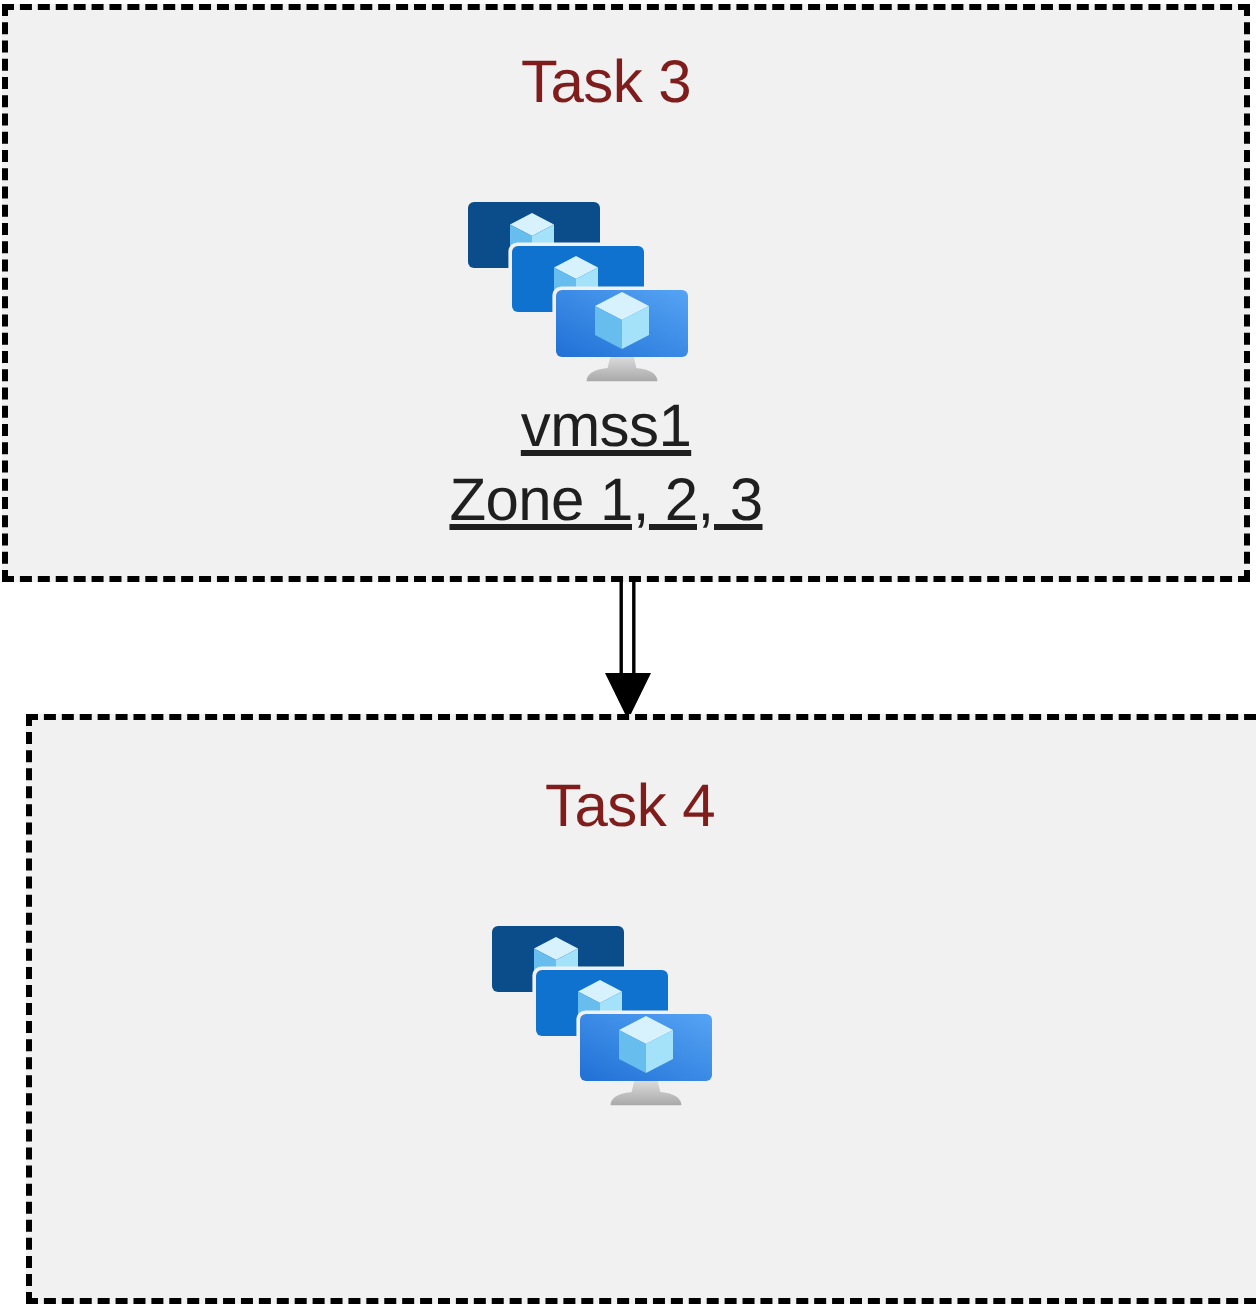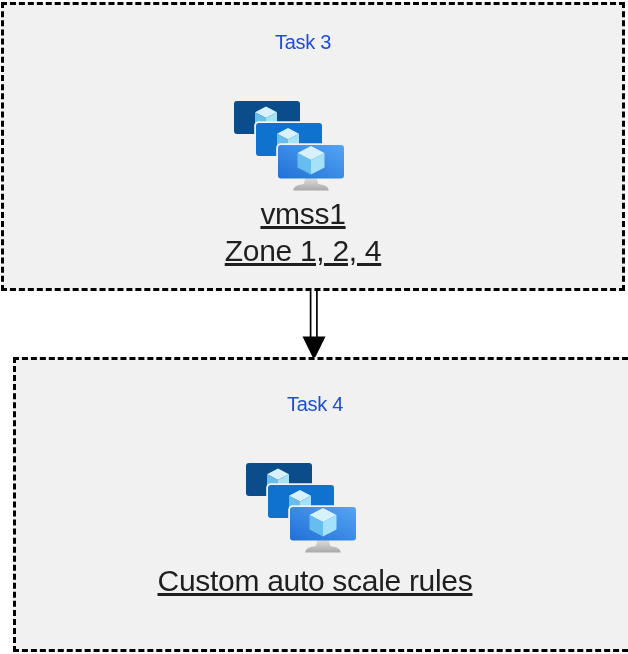--- a/index.html
+++ b/index.html
@@ -8,22 +8,22 @@
     font-family:"Liberation Sans",sans-serif;overflow:hidden;
   }
   .task-box{
     position:absolute;left:1px;width:624px;box-sizing:border-box;
     background:#f1f1f1;border:3px dashed #000000;
   }
   .task-box.top{top:2px;height:289px;}
   .task-box.bottom{top:357px;height:295px;margin-left:12px;}
   .box-title{
     position:absolute;left:0;right:20px;top:20px;margin:0;
-    text-align:center;font-size:20px;font-weight:400;
-    color:#1d4ed8;letter-spacing:-0.3px;line-height:34px;
+    text-align:center;font-size:30px;font-weight:400;
+    color:#7f1d1d;letter-spacing:-0.3px;line-height:34px;
   }
   .task-box.bottom .box-title{top:27px;}
   .vmss-icon{position:absolute;left:230px;top:96px;}
   .task-box.bottom .vmss-icon{top:103px;}
   .box-labels{
     position:absolute;left:0;right:20px;top:190px;
     text-align:center;font-size:30px;font-weight:400;
     color:#1f1f1f;letter-spacing:-0.3px;line-height:37px;text-decoration:underline;
   }
   .task-box.bottom .box-labels{top:202px;}
@@ -63,21 +63,21 @@
       <rect x="42.2" y="42.2" width="69.6" height="37.1" rx="4.5" fill="#f1f1f1"></rect>
       <path d="M72 74 L69.8 83 C62 83.8 59.3 86.4 59.3 89.6 L94.7 89.6 C94.7 86.4 92 83.8 84.2 83 L82 74 Z" fill="url(#standGradA)"></path>
       <rect x="44" y="44" width="66" height="33.5" rx="3" fill="url(#frontGradA)"></rect>
       <path d="M77 45 L90.5 52 L77 59 L63.5 52 Z" fill="#d7f2fc"></path>
       <path d="M63.5 52 L77 59 L77 73.5 L63.5 66.5 Z" fill="#66bdee"></path>
       <path d="M90.5 52 L77 59 L77 73.5 L90.5 66.5 Z" fill="#a3e2f8"></path>
     </svg>
 
     <div class="box-labels">
       <div>vmss1</div>
-      <div>Zone 1, 2, 4</div>
+      <div>Zone 1, 2, 3</div>
     </div>
   </section>
 
   <svg class="connector" width="36" height="70" viewBox="0 0 36 70">
     <line x1="14.6" y1="0" x2="14.6" y2="47" stroke="#000000" stroke-width="1.7"></line>
     <line x1="20.9" y1="0" x2="20.9" y2="47" stroke="#000000" stroke-width="1.7"></line>
     <polygon points="6.5,45.5 29.5,45.5 18,69" fill="#000000"></polygon>
   </svg>
 
   <section class="task-box bottom">
@@ -104,18 +104,15 @@
       <path d="M43 32.75 L54 38.5 L54 50 L43 44.25 Z" fill="#66bdee"></path>
       <path d="M65 32.75 L54 38.5 L54 50 L65 44.25 Z" fill="#a3e2f8"></path>
       <rect x="42.2" y="42.2" width="69.6" height="37.1" rx="4.5" fill="#f1f1f1"></rect>
       <path d="M72 74 L69.8 83 C62 83.8 59.3 86.4 59.3 89.6 L94.7 89.6 C94.7 86.4 92 83.8 84.2 83 L82 74 Z" fill="url(#standGradB)"></path>
       <rect x="44" y="44" width="66" height="33.5" rx="3" fill="url(#frontGradB)"></rect>
       <path d="M77 45 L90.5 52 L77 59 L63.5 52 Z" fill="#d7f2fc"></path>
       <path d="M63.5 52 L77 59 L77 73.5 L63.5 66.5 Z" fill="#66bdee"></path>
       <path d="M90.5 52 L77 59 L77 73.5 L90.5 66.5 Z" fill="#a3e2f8"></path>
     </svg>
 
-    <div class="box-labels">
-      <div>Custom auto scale rules</div>
-    </div>
   </section>
 
 </div>
 
 </body></html>

